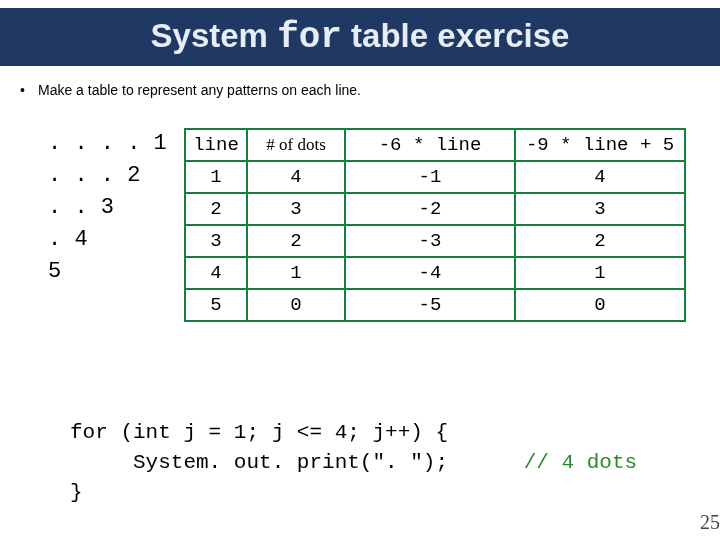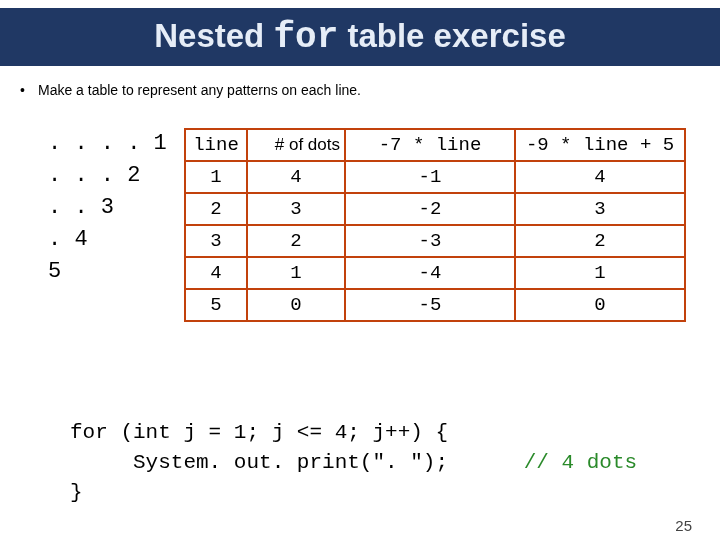--- a/index.html
+++ b/index.html
@@ -65,36 +65,35 @@
   }
 
   .tbl {
     position: absolute;
     top: 128px;
     left: 184px;
     border-collapse: collapse;
     table-layout: fixed;
   }
   .tbl th, .tbl td {
-    border: 2px solid #c2410c;
+    border: 2px solid #15803d;
     text-align: center;
     vertical-align: middle;
     font-size: 19px;
     height: 30px;
     padding: 0 4px;
     font-family: "Courier New", Courier, monospace;
     font-weight: normal;
   }
   .tbl th {
     font-weight: normal;
   }
   .tbl th.sans {
-    font-family: Liberation Sans, sans-serif;
+    font-family: Liberation Serif, serif;
     font-size: 17px;
-    text-align: right;
   }
   .tbl col.c1 { width: 62px; }
   .tbl col.c2 { width: 98px; }
   .tbl col.c3 { width: 170px; }
   .tbl col.c4 { width: 170px; }
 
   .code-block {
     position: absolute;
     top: 418px;
     left: 46px;
@@ -102,33 +101,33 @@
     font-size: 21px;
     line-height: 30px;
     white-space: pre;
     margin-left: 24px;
   }
   .comment { color: #2a8a2a; }
 
   .pagenum {
     position: absolute;
     bottom: 6px;
-    right: 28px;
-    font-size: 15px;
+    right: 0;
+    font-size: 20px;
     color: #444;
-    font-family: Liberation Sans, sans-serif;
+    font-family: Liberation Serif, serif;
   }
 </style>
 </head>
 <body>
 
 <div class="slide">
 
   <div class="title-band">
-    <div class="title-text"><span>Nested </span><span class="mono">for</span><span> table exercise</span></div>
+    <div class="title-text"><span>System </span><span class="mono">for</span><span> table exercise</span></div>
   </div>
 
   <div class="bullet b1"><span class="dot">•</span><span>Make a table to represent any patterns on each line.</span></div>
 
   <div class="pattern"><span>. . . . 1</span>
 <span>. . . 2</span>
 <span>. . 3</span>
 <span>. 4</span>
 <span>5</span></div>
 
@@ -136,21 +135,21 @@
     <colgroup>
       <col class="c1">
         <col class="c2">
         <col class="c3">
         <col class="c4">
     </colgroup>
     <tbody>
         <tr>
       <th>line</th>
       <th class="sans"># of dots</th>
-      <th>-7 * line</th>
+      <th>-6 * line</th>
       <th>-9 * line + 5</th>
     </tr>
     <tr>
       <td>1</td>
       <td>4</td>
       <td>-1</td>
       <td>4</td>
     </tr>
     <tr>
       <td>2</td>

